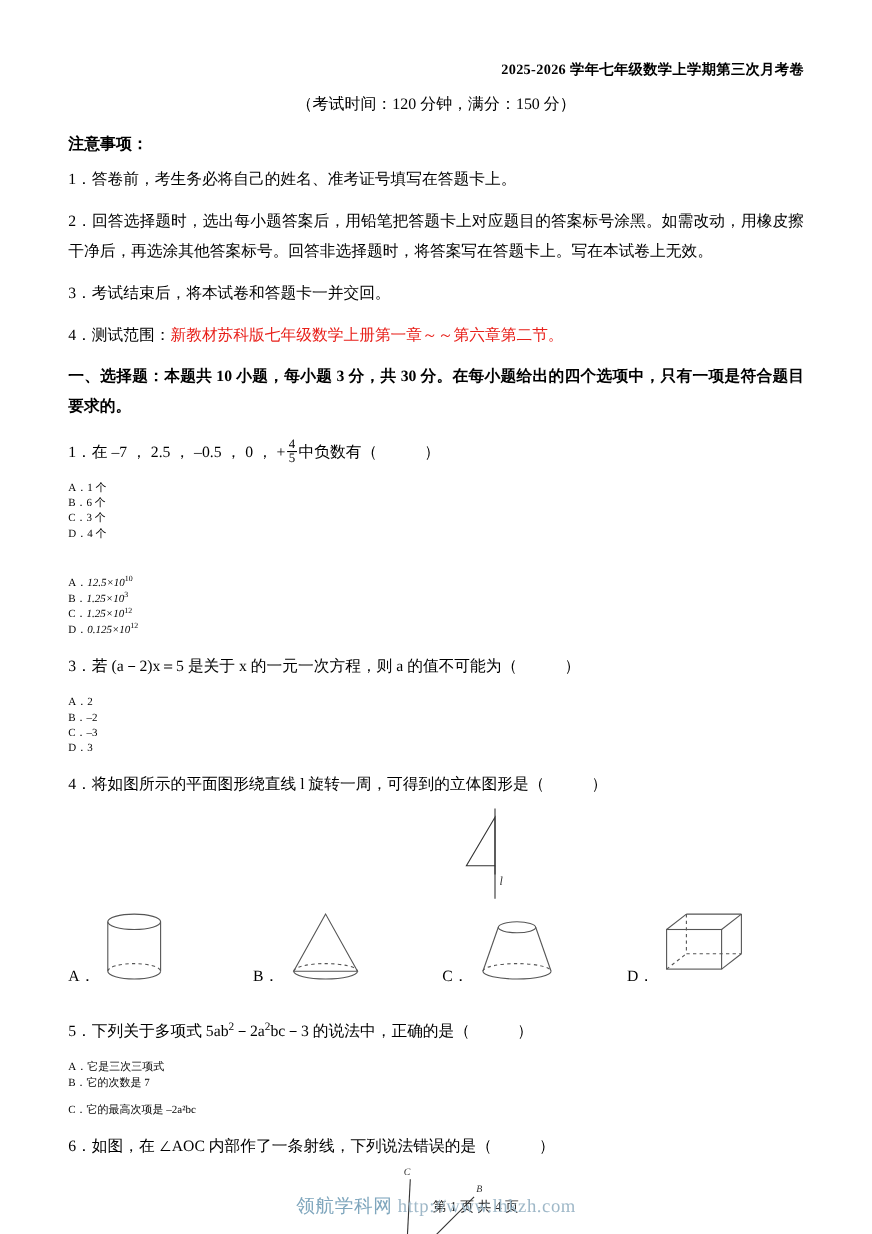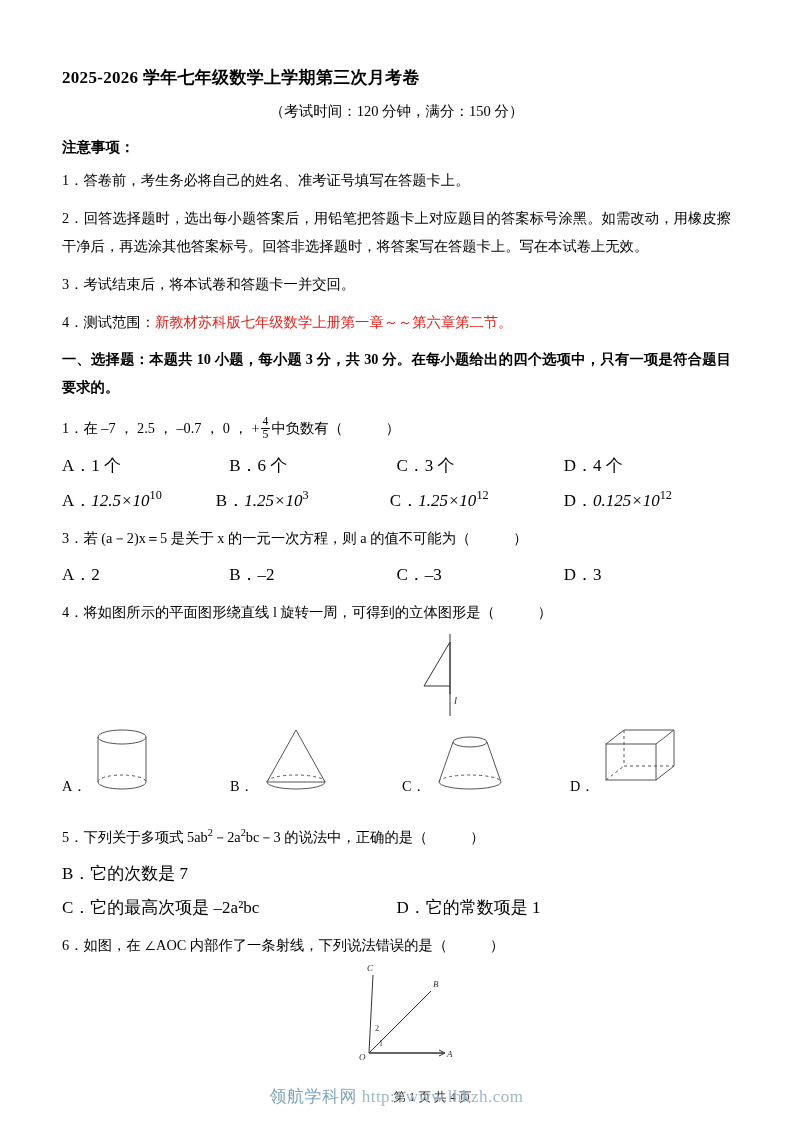--- a/index.html
+++ b/index.html
@@ -15,25 +15,25 @@
     color: #000000;
   }
   .page {
     position: relative;
     width: 793px;
     height: 1122px;
     box-sizing: border-box;
     padding: 46px 62px 0 62px;
   }
   .title {
-    text-align: left;
-    font-size: 17px;
+    text-align: right;
+    font-size: 13px;
     font-weight: bold;
     letter-spacing: 0.3px;
-    margin: 20px 0 0 0;
+    margin: 8px 0 0 0;
   }
   .subtitle {
     text-align: center;
     font-size: 14.5px;
     margin: 13px 0 0 0;
   }
   .section-label {
     font-size: 14.5px;
     font-weight: bold;
     margin: 17px 0 0 0;
@@ -50,30 +50,31 @@
   .bold {
     font-weight: bold;
     margin-top: 30px;
   }
   .q {
     font-size: 14.3px;
     line-height: 1.9;
     margin: 13px 0 0 0;
   }
   .opts {
-    font-size: 17px;
+    font-size: 10px;
     margin: 11px 0 0 0;
     display: flex;
+    flex-direction: column;
   }
   .opts > span {
     display: inline-block;
   }
   .opt4 > span { width: 25%; }
   .opt2 > span { width: 50%; }
-  .opt4.wide > span:nth-child(1) { width: 23%; }
+  .opt4.wide > span:nth-child(1) { width: 23%; margin-top: 19px; }
   .opt4.wide > span:nth-child(2) { width: 26%; }
   .opt4.wide > span:nth-child(3) { width: 26%; }
   .mono-i { font-style: italic; }
   sup { font-size: 0.72em; vertical-align: super; }
   .frac {
     display: inline-block;
     vertical-align: middle;
     text-align: center;
     font-size: 0.82em;
     line-height: 1.08;
@@ -153,21 +154,21 @@
   <div class="section-label">注意事项：</div>
 
   <p class="note">1．答卷前，考生务必将自己的姓名、准考证号填写在答题卡上。</p>
   <p class="note">2．回答选择题时，选出每小题答案后，用铅笔把答题卡上对应题目的答案标号涂黑。如需改动，用橡皮擦干净后，再选涂其他答案标号。回答非选择题时，将答案写在答题卡上。写在本试卷上无效。</p>
   <p class="note">3．考试结束后，将本试卷和答题卡一并交回。</p>
   <p class="note"><span>4．测试范围：</span><span class="red">新教材苏科版七年级数学上册第一章～～第六章第二节。</span></p>
 
   <p class="note"><span class="bold">一、选择题：</span><span class="bold">本题共 10 小题，每小题 3 分，共 30 分。在每小题给出的四个选项中，只有一项是符合题目要求的。</span></p>
 
   <div class="q">
-    <span>1．</span><span>在 –7 ， 2.5 ， –0.7 ， 0 ， +</span><span class="frac"><span class="num">4</span><span class="den">5</span></span><span>中负数有（　　　）</span>
+    <span>1．</span><span>在 –7 ， 2.5 ， –0.5 ， 0 ， +</span><span class="frac"><span class="num">4</span><span class="den">5</span></span><span>中负数有（　　　）</span>
   </div>
   <div class="opts opt4">
     <span>A．1 个</span>
     <span>B．6 个</span>
     <span>C．3 个</span>
     <span>D．4 个</span>
   </div>
 
   <div class="opts opt4 wide">
     <span><span>A．</span><span class="mono-i">12.5×10</span><sup>10</sup></span>
@@ -246,25 +247,25 @@
           <line x1="26" y1="6" x2="26" y2="42" stroke="#555" stroke-width="1" stroke-dasharray="3,3"></line>
         </svg>
       </div>
     </div>
   </div>
 
   <div class="q">
     <span>5．</span><span>下列关于多项式 5ab</span><sup>2</sup><span>－2a</span><sup>2</sup><span>bc－3 的说法中，正确的是（　　　）</span>
   </div>
   <div class="opts opt2">
+    <span>A．它是三次三项式</span>
     <span>B．它的次数是 7</span>
   </div>
   <div class="opts opt2">
     <span>C．它的最高次项是 –2a²bc</span>
-    <span>D．它的常数项是 1</span>
   </div>
 
   <div class="q">
     <span>6．</span><span>如图，在 ∠AOC 内部作了一条射线，下列说法错误的是（　　　）</span>
   </div>
 
   <div class="fig6">
     <svg width="140" height="100" viewBox="0 0 140 100">
       <line x1="42" y1="92" x2="46" y2="14" stroke="#333" stroke-width="1"></line>
       <line x1="42" y1="92" x2="104" y2="30" stroke="#333" stroke-width="1"></line>

